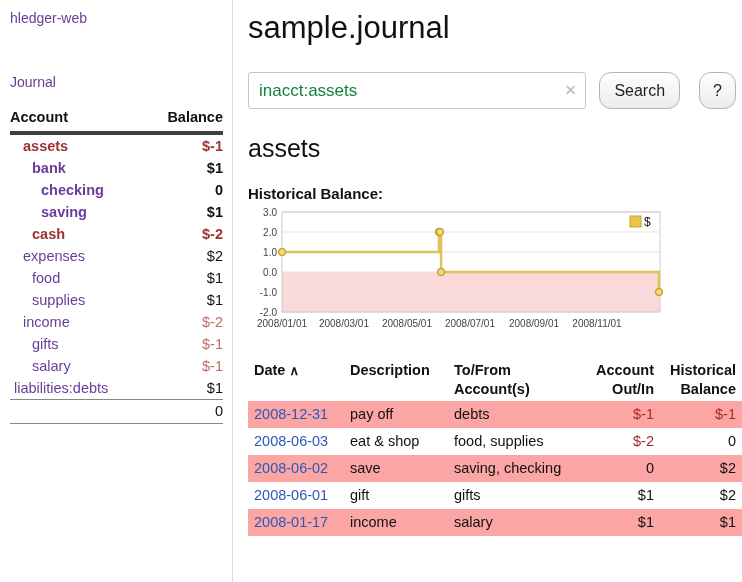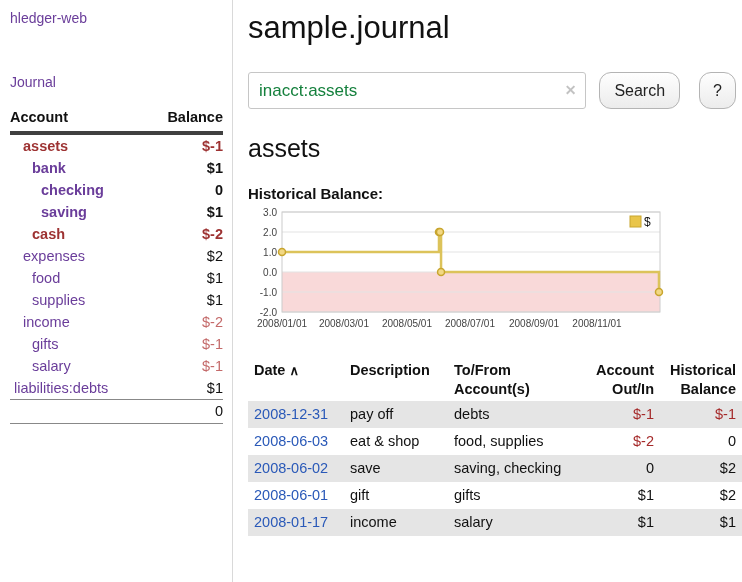--- a/index.html
+++ b/index.html
@@ -35,21 +35,21 @@
        background:linear-gradient(#fefefe,#ececec);font-family:inherit;color:#222;cursor:pointer}
   .btn.help{margin-left:19px;padding:0 13px}
   .main h2{font-size:25px;font-weight:normal;margin:25px 0 0}
   .chart-title{font-weight:bold;font-size:15px;margin:22px 0 2px}
   svg text{font-family:inherit}
 
   
   .register{border-collapse:collapse;width:494px;margin-top:12px;font-size:14.5px;table-layout:fixed}
   .register th{font-weight:bold;padding:2px 6px;vertical-align:top;line-height:19px}
   .register td{padding:4px 6px;vertical-align:top;line-height:19px}
-  .register tr.shaded td{background:#e5e5e5}
+  .register tr.shaded td{background:#fca5a5}
   .register td.date a{color:#2a59b8}
   .register .num{text-align:right}
   .register .neg{color:#a52a2a}
   .sort{font-weight:900;font-size:13px}
 </style>
 </head>
 <body>
 
 <div class="sidebar">
   <a class="purple app-title">hledger-web</a>

